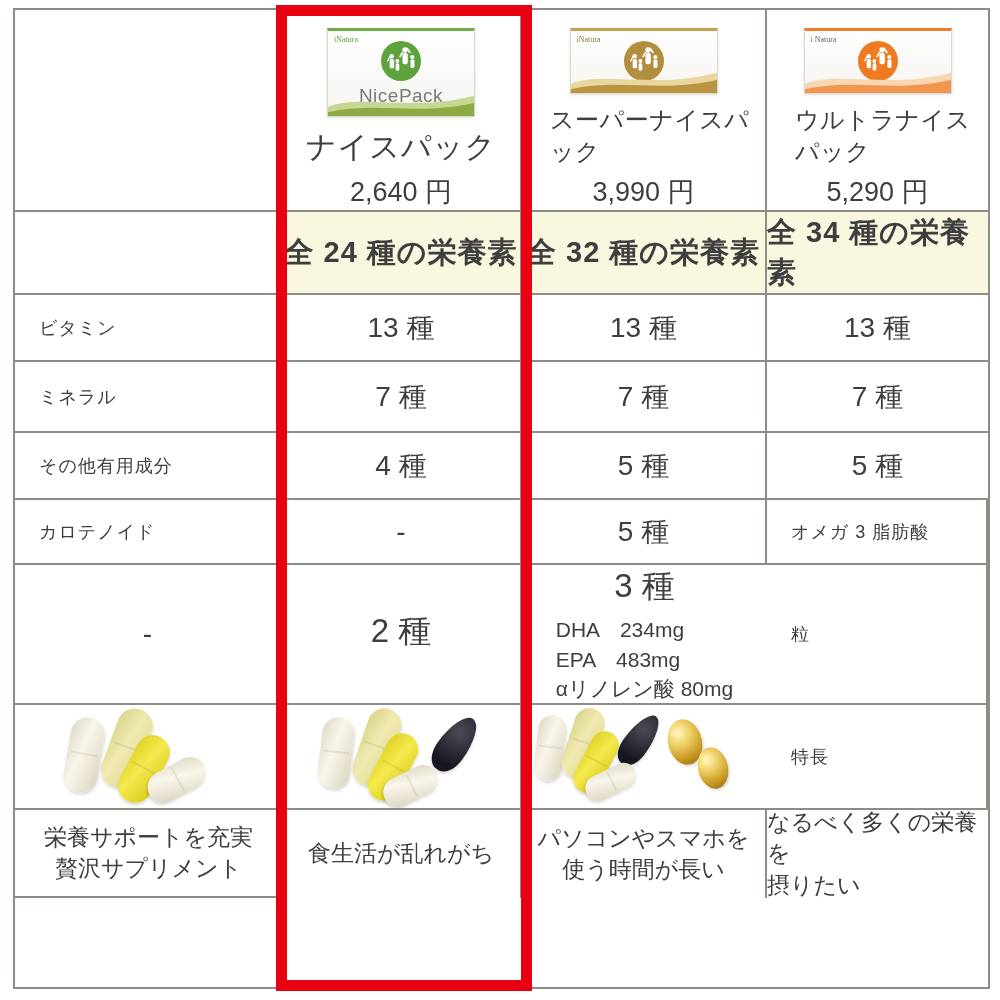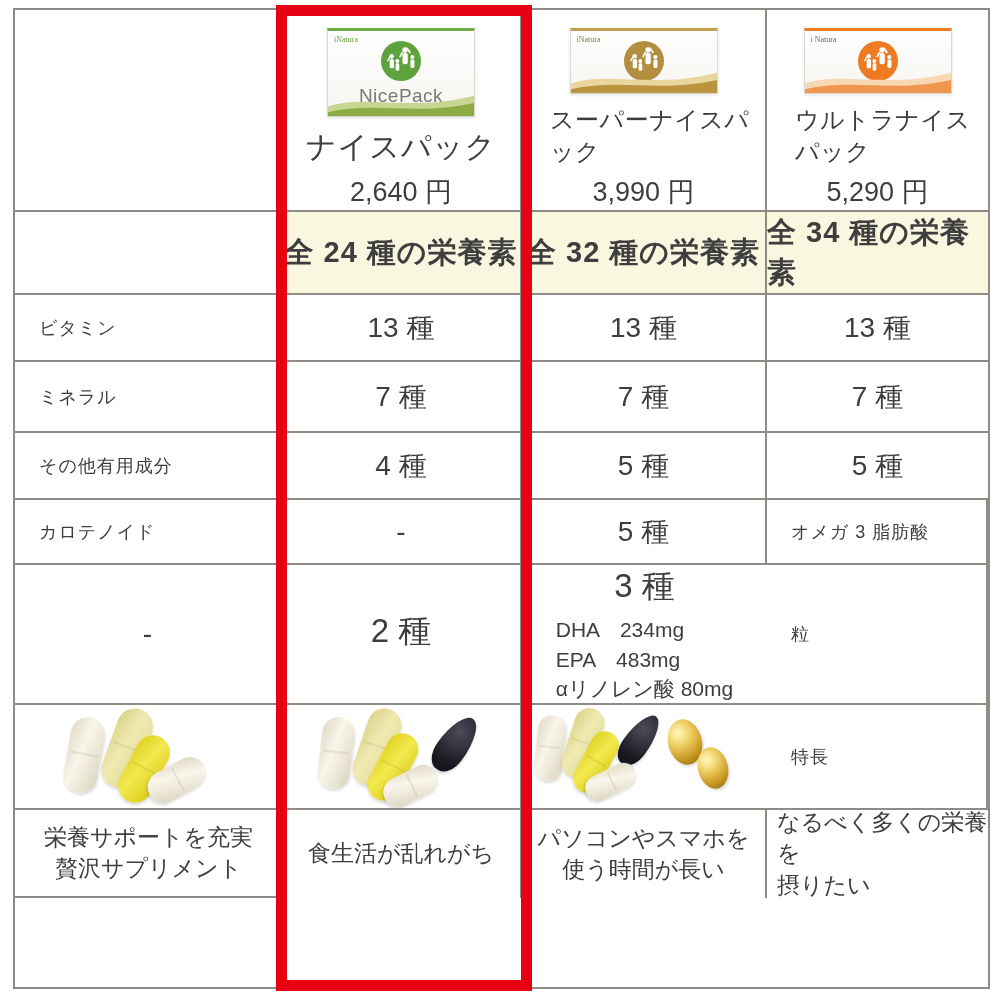--- a/index.html
+++ b/index.html
@@ -12,21 +12,21 @@
     grid-template-columns:267px 240px 245px 221px;
     grid-template-rows:202px 83px 67px 71px 67px 65px 140px 105px 88px 89px; }
   .cell { position:relative; border-color:#8f8b85; display:flex; align-items:center; justify-content:center; background:#fff; }
   .br { border-right:2px solid #8f8b85; }
   .bb { border-bottom:2px solid #8f8b85; }
 
   .row-label { justify-content:flex-start; padding-left:24px; font-size:18px; letter-spacing:1px; }
   .val { font-size:28px; }
   .yellow { background:#faf7e0; font-size:29px; font-weight:bold; letter-spacing:1px; }
   .multiline { white-space:pre-line; text-align:center; font-size:23px; line-height:1.35; }
-  .align-left { text-align:left; justify-content:flex-start; padding-left:10px; }
+  .align-left { text-align:left; justify-content:flex-start; }
 
   
   .header-cell { flex-direction:column; justify-content:flex-start; padding-top:18px; }
   .product-name { font-size:30px; margin-top:10px; letter-spacing:1px; }
   .product-name.small { font-size:24px; letter-spacing:0.5px;margin-left:28px; }
   .product-price { font-size:27px; margin-top:6px; }
 
   
   .product-box { position:relative; width:148px; height:102px; background:linear-gradient(180deg,#fefefe,#f6f5f1);
     border:1px solid #ddd9d0; border-top:3px solid var(--top,#888); box-shadow:0 1px 3px rgba(0,0,0,0.12); overflow:hidden; }

